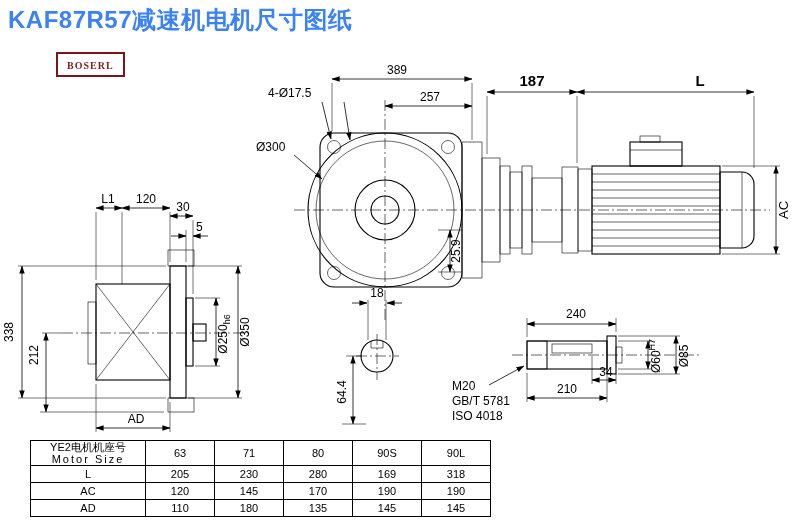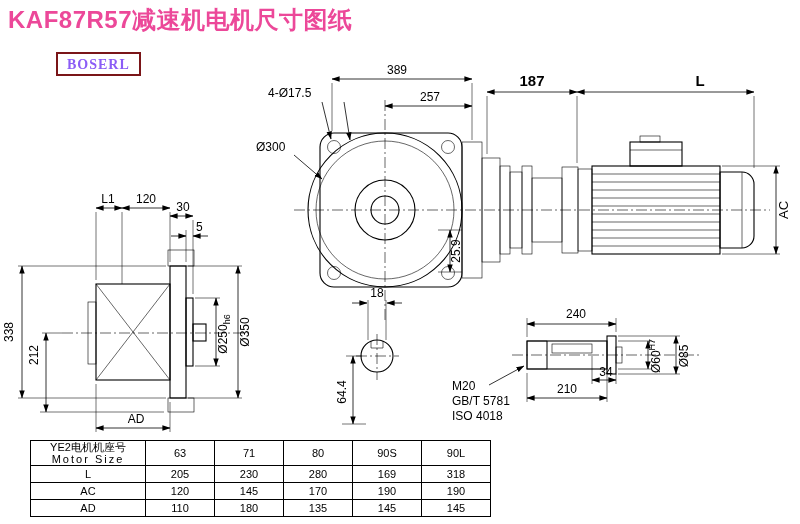--- a/index.html
+++ b/index.html
@@ -1,20 +1,20 @@
 <!DOCTYPE html>
 <html><head>
 <meta charset="utf-8">
 <style>
   html,body{margin:0;padding:0}
   body{width:800px;height:524px;background:#fff;position:relative;overflow:hidden;
        font-family:"Liberation Sans","DejaVu Sans",sans-serif;color:#000}
-  .title{position:absolute;left:8px;top:4px;font-size:24px;font-weight:bold;color:#ec4899;letter-spacing:.5px}
+  .title{position:absolute;left:8px;top:4px;font-size:24px;font-weight:bold;color:#3b82f6;letter-spacing:.5px}
   .logo{position:absolute;left:56px;top:52px;border:2px solid #7a1518;padding:0 9px;background:#fff;line-height:19px}
-  .logo span{font-family:"Liberation Serif","DejaVu Serif",serif;font-weight:bold;font-size:14px;color:#8b5cf6;letter-spacing:1px}
+  .logo span{font-family:"Liberation Serif","DejaVu Serif",serif;font-weight:bold;font-size:10px;color:#7f1d1d;letter-spacing:1px}
   svg.drawing{position:absolute;left:0;top:0}
   .ol{fill:none;stroke:#000;stroke-width:1.1}
   .thin{fill:none;stroke:#000;stroke-width:0.6}
   .ext{stroke:#000;stroke-width:0.55}
   .cl{stroke:#000;stroke-width:0.6;stroke-dasharray:11 3 2 3}
   .dim{stroke:#000;stroke-width:0.8;marker-start:url(#arr);marker-end:url(#arr)}
   .arrline{stroke:#000;stroke-width:0.8}
   text.lbl{font-family:"Liberation Sans","DejaVu Sans",sans-serif;font-size:12px;fill:#000}
   text.big{font-size:15px;font-weight:bold}
   text.mid{font-size:13px}

